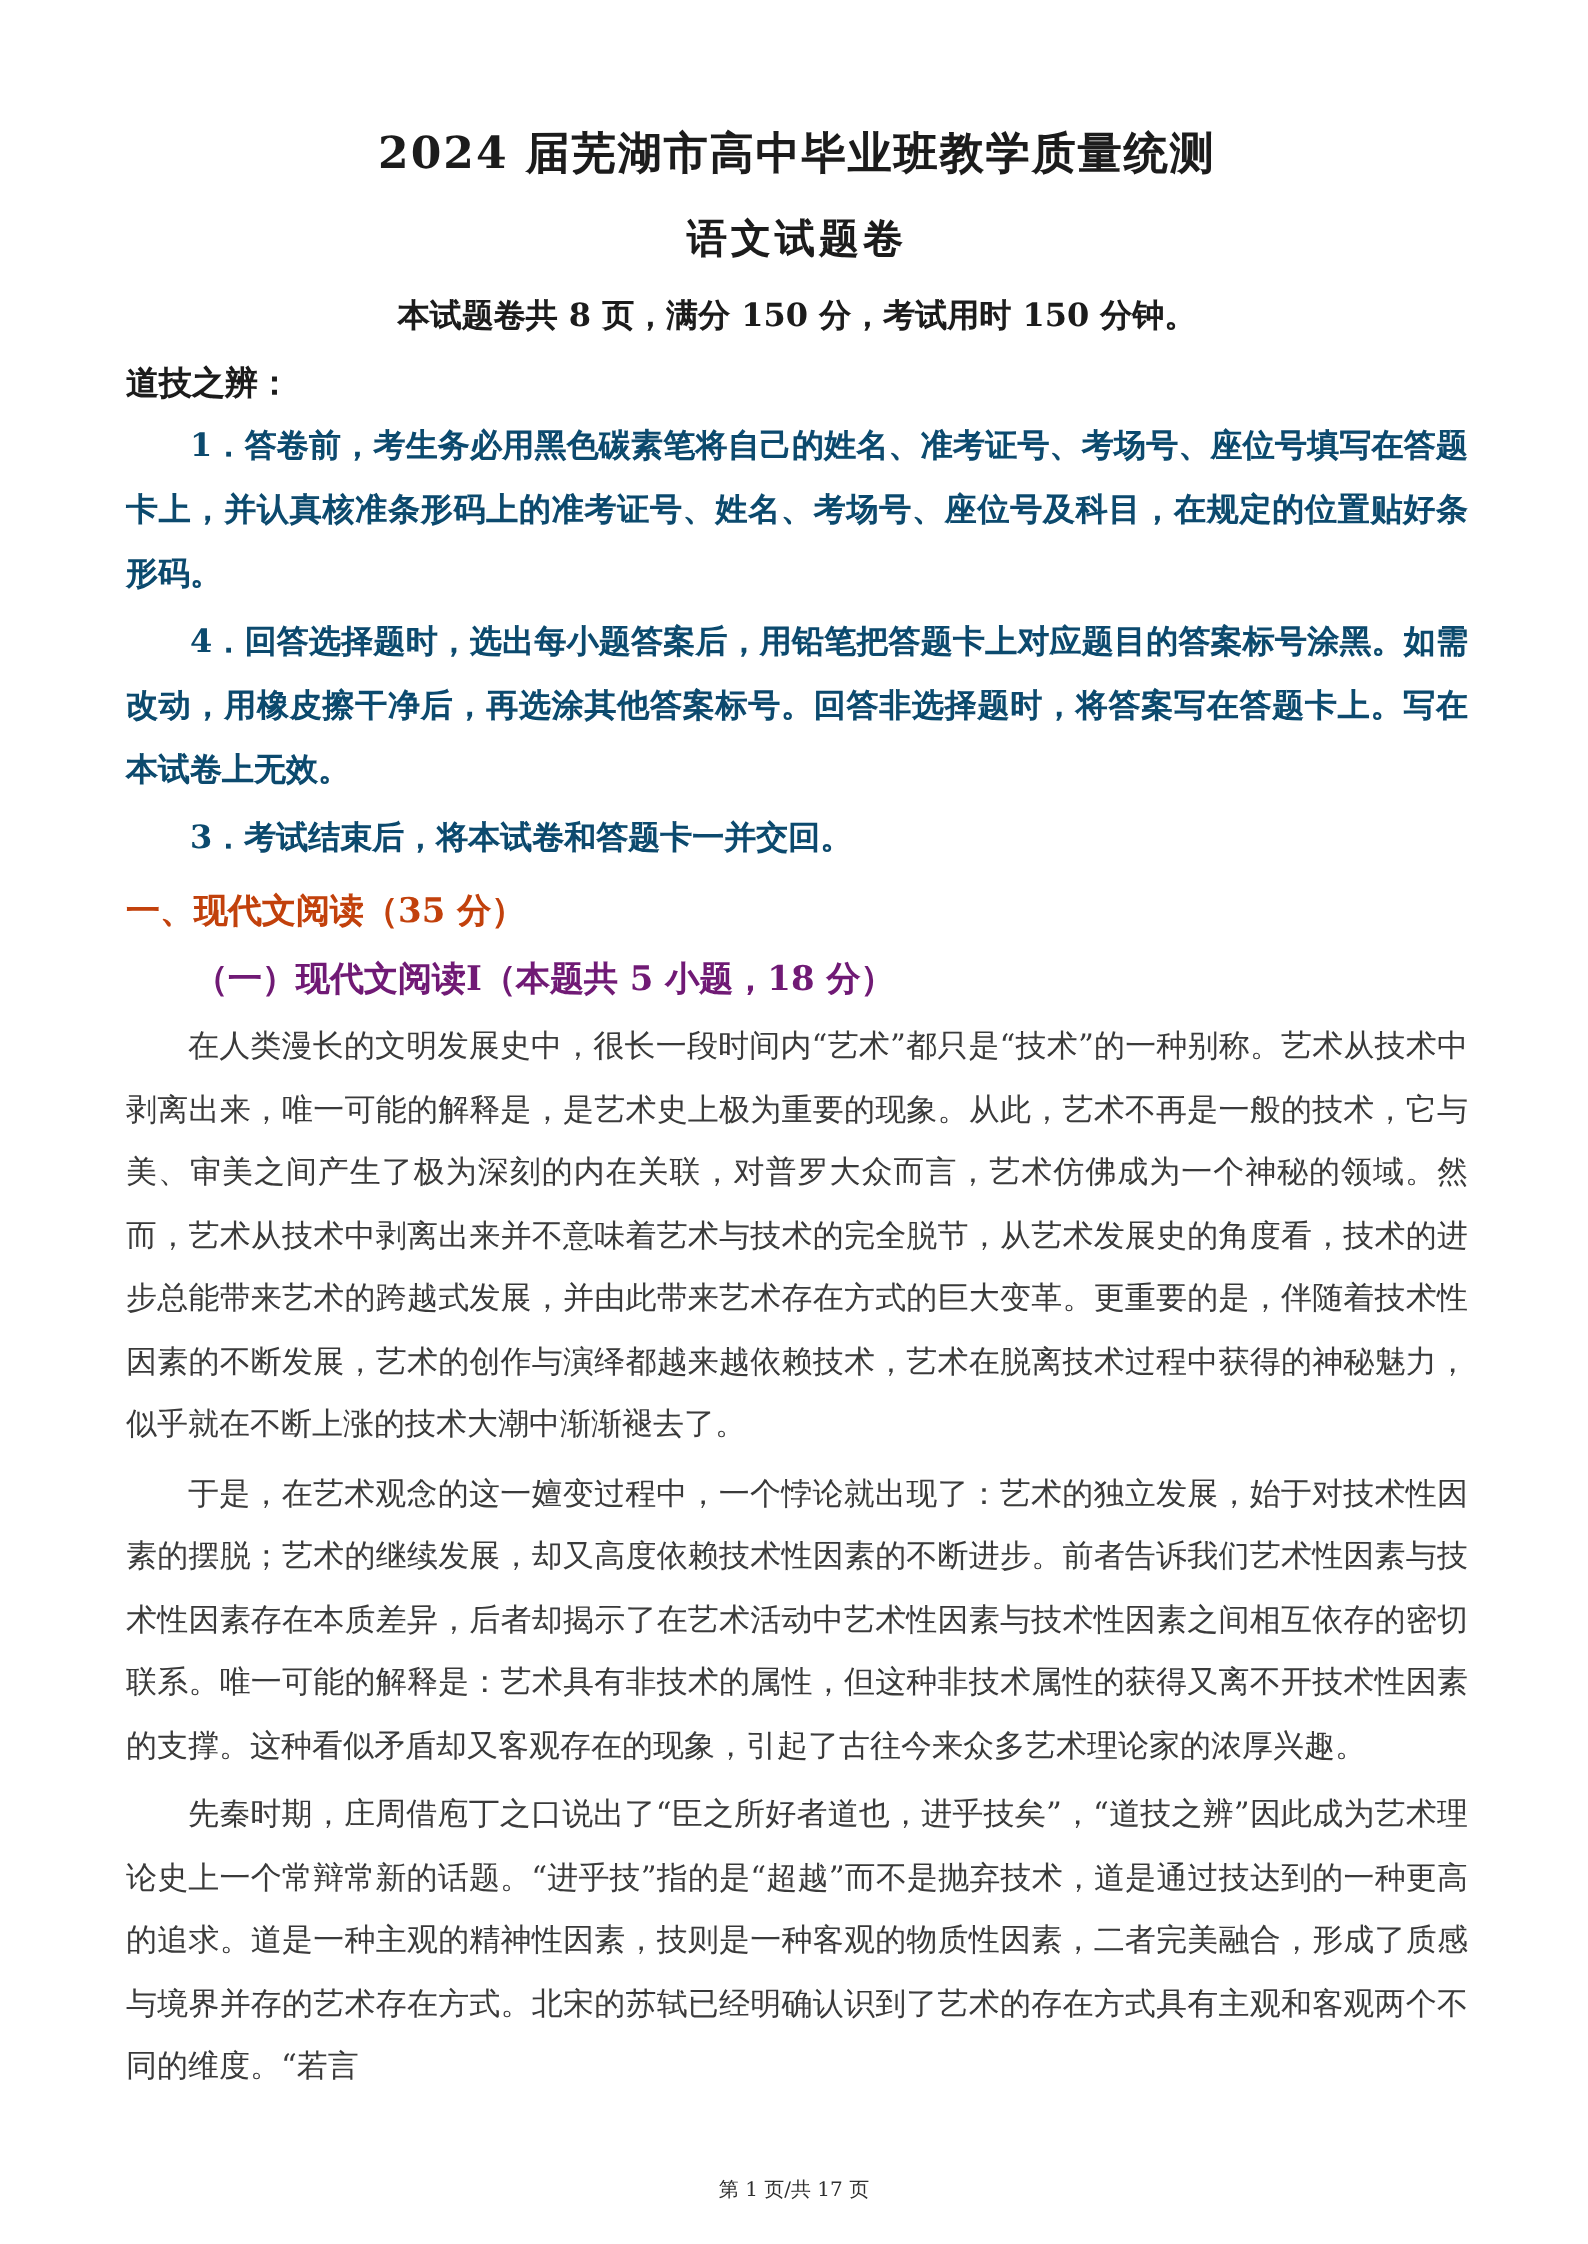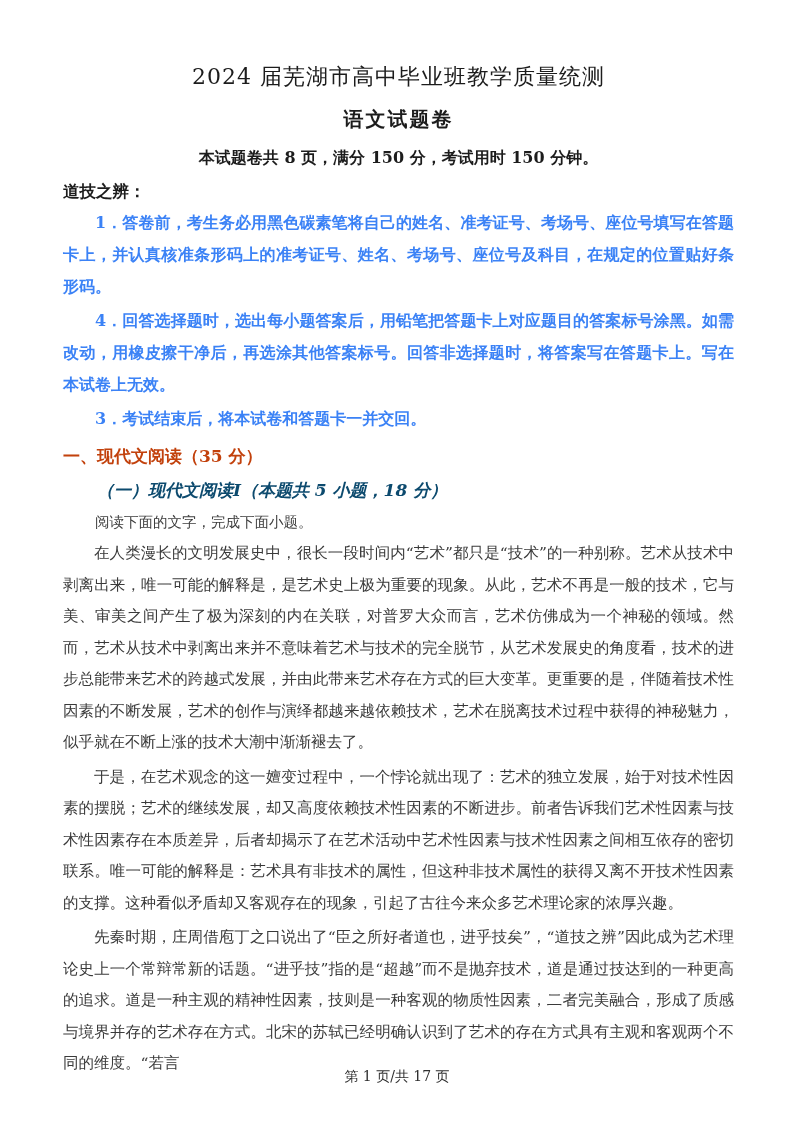--- a/index.html
+++ b/index.html
@@ -15,21 +15,21 @@
     background: #ffffff;
     box-sizing: border-box;
     padding: 62px 60px 0 63px;
     font-family: "DejaVu Serif", "Liberation Serif", serif;
     color: #222222;
     overflow: hidden;
   }
   .exam-title {
     text-align: center;
     font-size: 22px;
-    font-weight: normal;
+    font-weight: bold;
     color: #1c1c1c;
     letter-spacing: 1px;
     line-height: 30px;
     margin: 0;
   }
   .exam-subtitle {
     text-align: center;
     font-size: 20px;
     font-weight: bold;
     color: #1c1c1c;
@@ -48,41 +48,40 @@
   .notices-heading {
     font-size: 16.5px;
     font-weight: bold;
     color: #1c1c1c;
     line-height: 26px;
     margin: 9px 0 0 0;
   }
   .notice-item {
     font-size: 16px;
     font-weight: bold;
-    color: #3b82f6;
+    color: #0c4a6e;
     line-height: 32px;
     text-align: justify;
     text-indent: 2em;
     margin: 2px 0 0 0;
   }
   .section-heading {
     font-size: 17px;
     font-weight: bold;
     color: #c2410c;
     line-height: 30px;
     margin: 6px 0 0 0;
   }
   .subsection-heading {
     font-size: 17px;
     font-weight: bold;
-    color: #0c4a6e;
+    color: #701a75;
     line-height: 30px;
     text-indent: 2em;
     margin: 4px 0 0 0;
-    font-style: italic;
   }
   .reading-instruction {
     font-size: 14.5px;
     font-weight: normal;
     color: #3d3d3d;
     line-height: 26px;
     text-indent: 2.2em;
     margin: 4px 0 0 0;
   }
   .passage-paragraph {
@@ -91,23 +90,23 @@
     color: #3a3a3a;
     line-height: 31.5px;
     text-align: justify;
     text-indent: 2em;
     margin: 3px 0 0 0;
   }
   .page-footer {
     position: absolute;
     left: 0;
     right: 0;
-    bottom: 36px;
+    bottom: 20px;
     text-align: center;
-    font-size: 14px;
+    font-size: 10px;
     color: #2e2e2e;
     font-weight: normal;
   }
 </style>
 </head>
 <body>
 
 <div class="page">
 
   <h1 class="exam-title">2024 届芜湖市高中毕业班教学质量统测</h1>
@@ -121,21 +120,20 @@
   <p class="notice-item">1．答卷前，考生务必用黑色碳素笔将自己的姓名、准考证号、考场号、座位号填写在答题卡上，并认真核准条形码上的准考证号、姓名、考场号、座位号及科目，在规定的位置贴好条形码。</p>
 
   <p class="notice-item">4．回答选择题时，选出每小题答案后，用铅笔把答题卡上对应题目的答案标号涂黑。如需改动，用橡皮擦干净后，再选涂其他答案标号。回答非选择题时，将答案写在答题卡上。写在本试卷上无效。</p>
 
   <p class="notice-item">3．考试结束后，将本试卷和答题卡一并交回。</p>
 
   <p class="section-heading">一、现代文阅读（35 分）</p>
 
   <p class="subsection-heading">（一）现代文阅读Ⅰ（本题共 5 小题，18 分）</p>
 
-  <p class="reading-instruction">阅读下面的文字，完成下面小题。</p>
 
   <p class="passage-paragraph">在人类漫长的文明发展史中，很长一段时间内“艺术”都只是“技术”的一种别称。艺术从技术中剥离出来，唯一可能的解释是，是艺术史上极为重要的现象。从此，艺术不再是一般的技术，它与美、审美之间产生了极为深刻的内在关联，对普罗大众而言，艺术仿佛成为一个神秘的领域。然而，艺术从技术中剥离出来并不意味着艺术与技术的完全脱节，从艺术发展史的角度看，技术的进步总能带来艺术的跨越式发展，并由此带来艺术存在方式的巨大变革。更重要的是，伴随着技术性因素的不断发展，艺术的创作与演绎都越来越依赖技术，艺术在脱离技术过程中获得的神秘魅力，似乎就在不断上涨的技术大潮中渐渐褪去了。</p>
 
   <p class="passage-paragraph">于是，在艺术观念的这一嬗变过程中，一个悖论就出现了：艺术的独立发展，始于对技术性因素的摆脱；艺术的继续发展，却又高度依赖技术性因素的不断进步。前者告诉我们艺术性因素与技术性因素存在本质差异，后者却揭示了在艺术活动中艺术性因素与技术性因素之间相互依存的密切联系。唯一可能的解释是：艺术具有非技术的属性，但这种非技术属性的获得又离不开技术性因素的支撑。这种看似矛盾却又客观存在的现象，引起了古往今来众多艺术理论家的浓厚兴趣。</p>
 
   <p class="passage-paragraph">先秦时期，庄周借庖丁之口说出了“臣之所好者道也，进乎技矣”，“道技之辨”因此成为艺术理论史上一个常辩常新的话题。“进乎技”指的是“超越”而不是抛弃技术，道是通过技达到的一种更高的追求。道是一种主观的精神性因素，技则是一种客观的物质性因素，二者完美融合，形成了质感与境界并存的艺术存在方式。北宋的苏轼已经明确认识到了艺术的存在方式具有主观和客观两个不同的维度。“若言</p>
 
   <div class="page-footer">第 1 页/共 17 页</div>
 
 </div>

